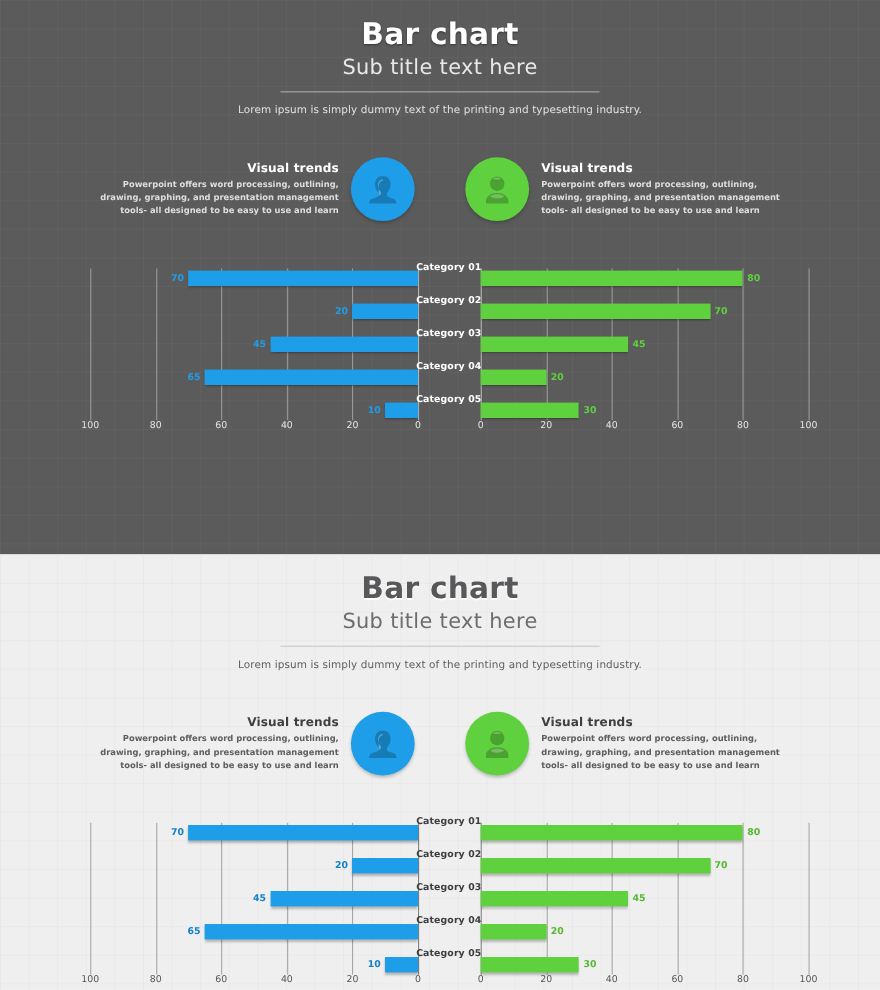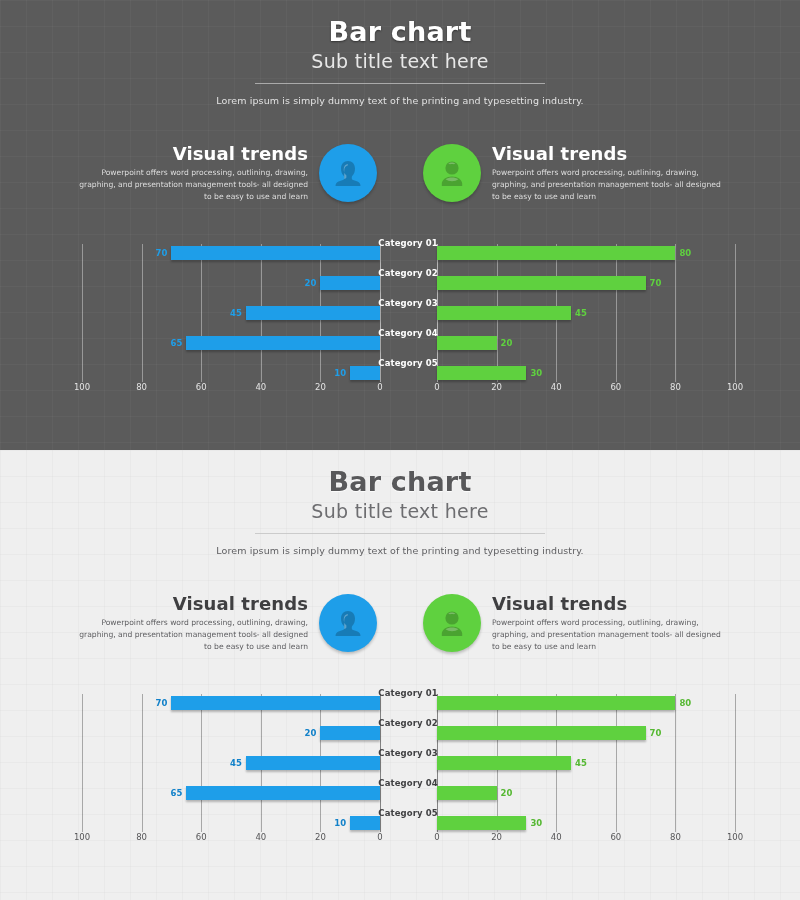--- a/index.html
+++ b/index.html
@@ -3,21 +3,21 @@
 <meta charset="utf-8">
 <style>
   * { margin:0; padding:0; box-sizing:border-box; }
   html, body { width:800px; height:900px; }
   body {
     font-family: "DejaVu Sans", sans-serif;
     background:#ffffff;
     overflow:hidden;
   }
 
-  .slide { position:relative; width:800px; height:450px; overflow:hidden; }
+  .slide { position:relative; width:800px; height:504px; overflow:hidden; }
 
   
   .slide.dark {
     background-color:#5b5b5b;
     background-image:
       linear-gradient(rgba(255,255,255,.030) 1px, transparent 1px),
       linear-gradient(90deg, rgba(255,255,255,.030) 1px, transparent 1px);
     background-size:26px 26px, 26px 26px;
   }
   .slide.dark .title      { color:#ffffff; text-shadow:0 1px 2px rgba(0,0,0,.45); }
@@ -64,22 +64,22 @@
   
   .vt-row {
     position:absolute; top:143px; left:0; width:800px;
     display:flex; justify-content:center; gap:46px;
   }
   .vt-card { display:flex; align-items:center; width:300px; }
   .vt-card.left  { flex-direction:row; }
   .vt-card.left .vt-text { text-align:right; padding-right:11px; }
   .vt-card.right .vt-text { text-align:left; padding-left:11px; }
   .vt-text { flex:1; }
-  .vt-title { font-size:18px; font-weight:bold; letter-spacing:.1px; margin-bottom:3px; }
-  .vt-body  { font-size:7.6px; line-height:1.55; }
+  .vt-title { font-size:11px; font-weight:bold; letter-spacing:.1px; margin-bottom:3px; }
+  .vt-body  { font-size:7.6px; line-height:1.55;font-weight:bold; }
 
   .avatar { width:58px; height:58px; border-radius:50%; flex:0 0 58px;
             display:flex; align-items:center; justify-content:center;
             box-shadow:0 2px 3px rgba(0,0,0,.22); }
   .avatar.blue  { background:#1e9ee9; }
   .avatar.green { background:#5fd13f; }
 
   
   .charts { position:absolute; top:238px; left:0; width:800px; height:175px; }
   .chart { position:absolute; top:0; height:175px; }

